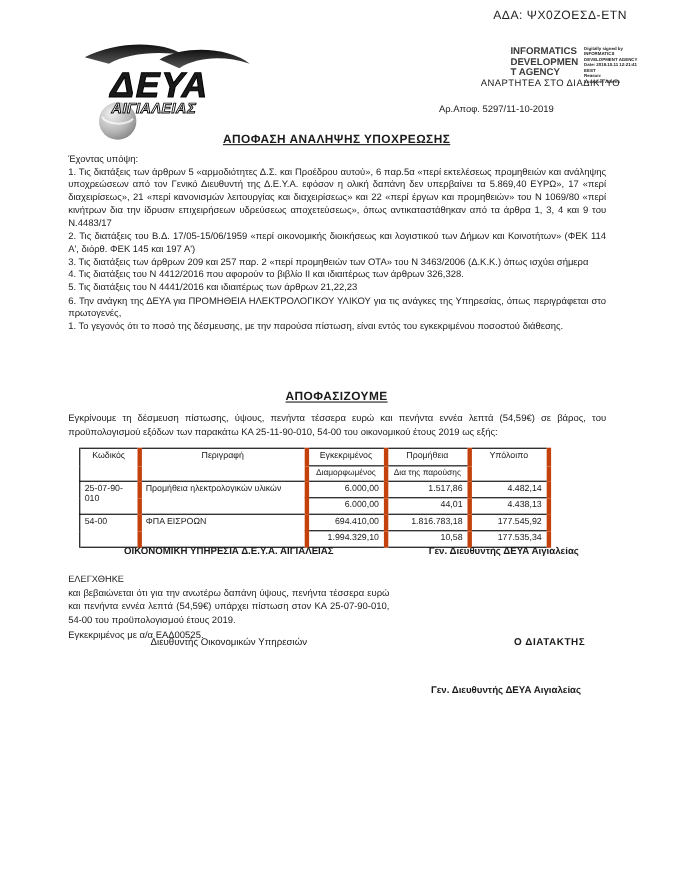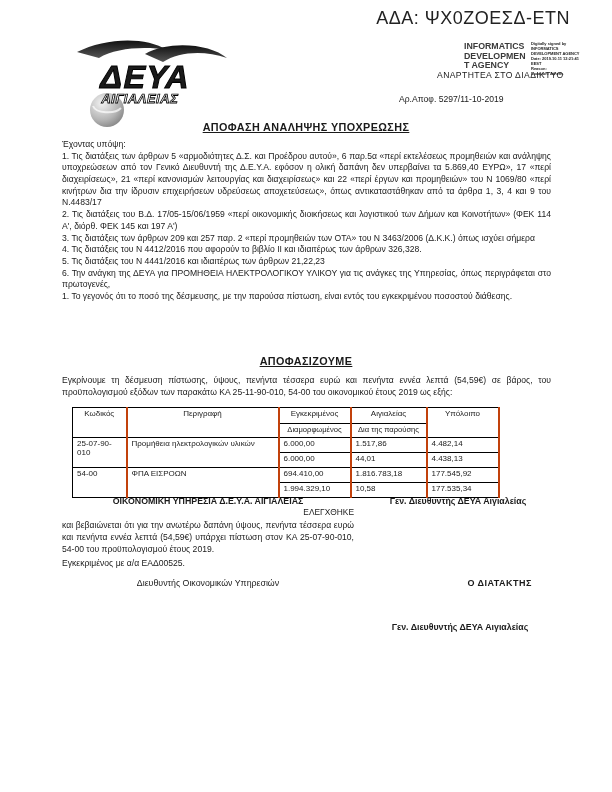--- a/index.html
+++ b/index.html
@@ -2,49 +2,49 @@
 <html><head>
 <meta charset="utf-8">
 <style>
   html,body{margin:0;padding:0;background:#fff;}
   .page{
     position:relative;width:612px;height:792px;background:#fff;
     font-family:"Liberation Sans","DejaVu Sans",sans-serif;color:#1a1a1a;
     overflow:hidden;
   }
   .abs{position:absolute;}
-  .ada{top:8px;right:42px;font-size:18px;letter-spacing:.5px;color:#222;}
+  .ada{top:8px;right:42px;font-size:11px;letter-spacing:.5px;color:#222;}
   .logo{left:75px;top:36px;}
   .idastack{left:464px;top:42px;width:64px;font-size:8.8px;font-weight:bold;color:#3a3a3a;line-height:1.08;word-break:break-all;}
   .stamp{left:531px;top:41px;width:78px;font-size:4px;line-height:1.25;color:#222;font-weight:bold;}
   .anartitea{left:437px;top:70px;font-size:8.6px;letter-spacing:.4px;}
   .arapof{left:399px;top:94px;font-size:8.6px;}
   .doc-title{left:0;top:121px;width:612px;text-align:center;font-size:10.8px;font-weight:bold;text-decoration:underline;letter-spacing:.4px;}
   .body-block{left:62px;top:139px;width:489px;font-size:8.6px;line-height:1.36;text-align:justify;}
   .body-block p{margin:0;}
   .decide-title{left:0;top:355px;width:612px;text-align:center;font-size:10.8px;font-weight:bold;text-decoration:underline;letter-spacing:.4px;}
   .decide-text{left:62px;top:374px;width:489px;font-size:8.6px;line-height:1.4;text-align:justify;}
   table.budget{left:72px;top:407px;border-collapse:collapse;table-layout:fixed;font-size:8px;}
   table.budget{position:absolute;}
-  table.budget td,table.budget th{border-left:1px solid #000;border-right:2px solid #c2410c;padding:1px 4px;font-weight:normal;vertical-align:top;}
+  table.budget td,table.budget th{border-left:1px solid #000;border-right:4px solid #c2410c;padding:1px 4px;font-weight:normal;vertical-align:top;}
   table.budget{border:1.5px solid #000;}
   .c-code{width:54px;}
   .c-desc{width:152px;}
   .c-app{width:72px;}
   .c-disp{width:76px;}
   .c-rem{width:72px;}
   .th-row th{text-align:center;height:13px;}
   .bb{border-bottom:1px solid #000 !important;}
   .sub-row td{text-align:center;font-size:7.6px;height:11px;}
-  .num{height:12px;}
+  .num{text-align:right;height:12px;}
   .codecell{vertical-align:top;}
   .footer-left{left:62px;top:496px;width:292px;}
   .footer-right{left:358px;top:496px;width:200px;text-align:center;}
   .f-title{font-weight:bold;font-size:8.8px;text-align:center;margin:0;}
-  .f-checked{font-size:8.4px;text-align:right;margin:1px 0 2px 0;}
+  .f-checked{font-size:8.4px;text-align:left;margin:15px 0 2px 0;}
   .f-cert{font-size:8.6px;line-height:1.42;text-align:justify;margin:0;}
   .f-reg{font-size:8.6px;margin:2px 0 0 0;}
   .f-role-left{left:108px;top:578px;width:200px;text-align:center;font-weight:normal;font-size:8.8px;}
   .f-role-right{left:382px;top:578px;width:150px;text-align:right;font-weight:bold;font-size:9px;letter-spacing:.5px;}
   .f-name-left{left:108px;top:622px;width:200px;text-align:center;font-weight:bold;font-size:8.8px;}
   .f-name-right{left:340px;top:622px;width:240px;text-align:center;font-weight:bold;font-size:8.8px;line-height:1.3;}
 </style>
 </head>
 <body>
 
@@ -116,21 +116,21 @@
         <col class="c-desc">
         <col class="c-app">
         <col class="c-disp">
         <col class="c-rem">
     </colgroup>
     <tbody>
         <tr class="th-row">
       <th>Κωδικός</th>
       <th>Περιγραφή</th>
       <th class="bb">Εγκεκριμένος</th>
-      <th class="bb">Αιγιαλείας</th>
+      <th class="bb">Προμήθεια</th>
       <th>Υπόλοιπο</th>
     </tr>
     <tr class="sub-row">
       <td class="bb"></td>
       <td class="bb"></td>
       <td class="bb">Διαμορφωμένος</td>
       <td class="bb">Δια της παρούσης</td>
       <td class="bb"></td>
     </tr>
     <tr>

